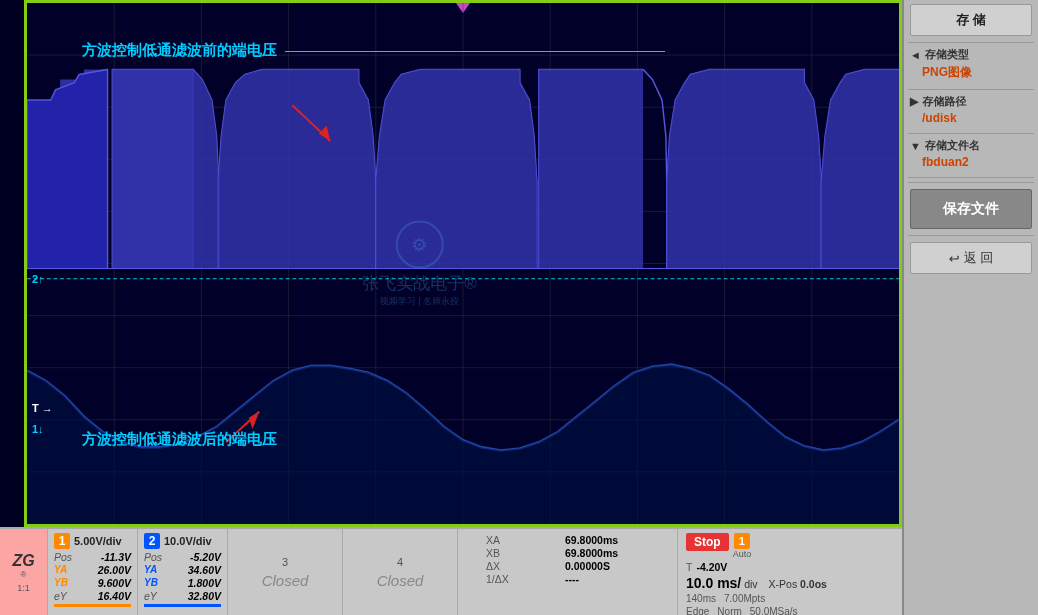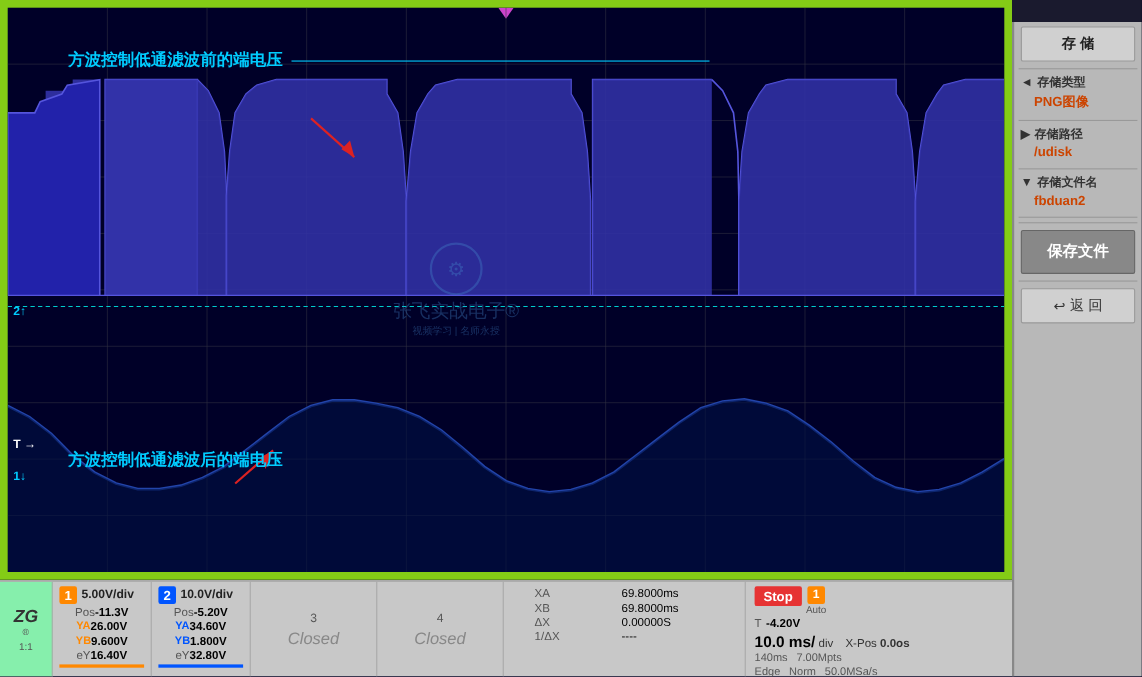--- a/index.html
+++ b/index.html
@@ -24,22 +24,23 @@
       flex-direction: column;
       background: #000020;
       position: relative;
     }
 
     
     .waveform-display {
       flex: 1;
       position: relative;
       background: #000028;
-      border: 7px solid #84cc16;
+      border: 3px solid #84cc16;
       overflow: hidden;
+      margin-left: 24px;
     }
 
     
     .grid-canvas {
       position: absolute;
       top: 0; left: 0;
       width: 100%; height: 100%;
     }
 
     
@@ -58,21 +59,21 @@
       content: '';
       display: block;
       width: 380px;
       height: 1px;
       background: #00ccff;
       margin-top: 2px;
     }
 
     .annotation-bottom {
       position: absolute;
-      bottom: 92px;
+      bottom: 75px;
       left: 55px;
       color: #00ccff;
       font-size: 15px;
       font-weight: bold;
     }
 
     
     .ch-marker {
       position: absolute;
       color: #fff;
@@ -124,21 +125,21 @@
     .status-bar {
       height: 88px;
       background: #c8c8c8;
       display: flex;
       align-items: stretch;
       border-top: 2px solid #aaa;
     }
 
     .logo-area {
       width: 48px;
-      background: #86efac;
+      background: #fca5a5;
       display: flex;
       flex-direction: column;
       align-items: center;
       justify-content: center;
       border-right: 1px solid #aaa;
       padding: 4px;
     }
 
     .channel-info {
       display: flex;
@@ -174,24 +175,25 @@
     .ch2-num { background: #0055ff; }
 
     .ch-divv {
       font-size: 11px;
       color: #222;
       font-weight: bold;
     }
 
     .ch-row {
       display: flex;
-      justify-content: center;
+      justify-content: space-between;
       font-size: 10.5px;
       color: #222;
       margin: 1px 0;
+      font-style: italic;
     }
     .ch-label { color: #555; }
     .ch-value { color: #000; font-weight: bold; }
 
     .ch-bar {
       height: 3px;
       margin-top: 2px;
     }
     .ch1-bar { background: #ff8800; }
     .ch2-bar { background: #0055ff; }
@@ -221,21 +223,21 @@
       font-size: 10.5px;
     }
 
     .meas-row {
       display: flex;
       gap: 10px;
       margin: 1px 0;
       color: #222;
     }
     .meas-label { color: #555; min-width: 25px; margin-left: 20px; }
-    .meas-value { color: #000; font-weight: normal; padding-left: 44px; }
+    .meas-value { color: #000; font-weight: bold; padding-left: 44px; }
 
     .control-area {
       padding: 4px 8px;
       font-size: 10.5px;
       display: flex;
       flex-direction: column;
       gap: 2px;
     }
 
     .stop-btn {
@@ -244,26 +246,25 @@
       font-weight: bold;
       font-size: 12px;
       padding: 2px 8px;
       border: none;
       border-radius: 2px;
       cursor: pointer;
     }
 
     
     .right-panel {
-      width: 118px;
+      width: 136px;
       background: #b8b8b8;
       display: flex;
       flex-direction: column;
       border-left: 2px solid #888;
-      margin-top: 20px;
     }
 
     .panel-btn {
       background: #d0d0d0;
       border: 1px solid #999;
       margin: 4px 6px;
       padding: 6px 4px;
       text-align: center;
       font-size: 13px;
       font-weight: bold;

